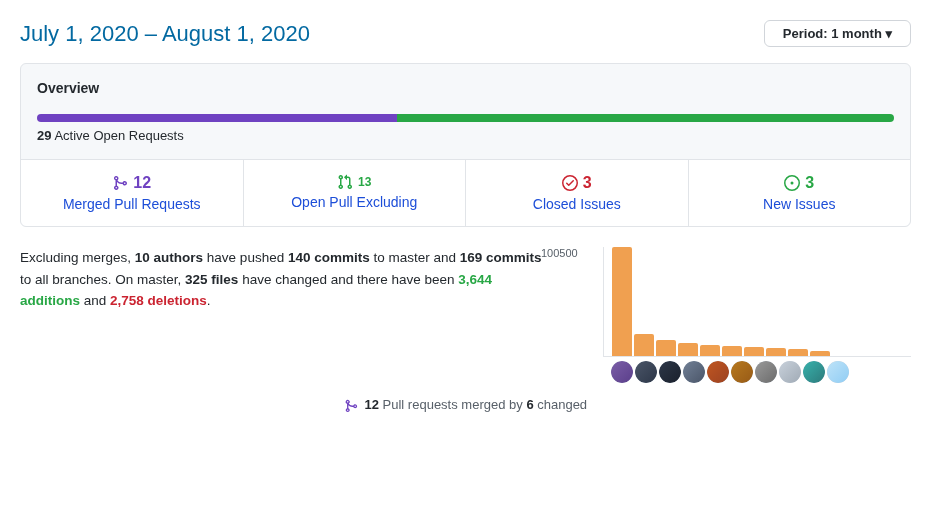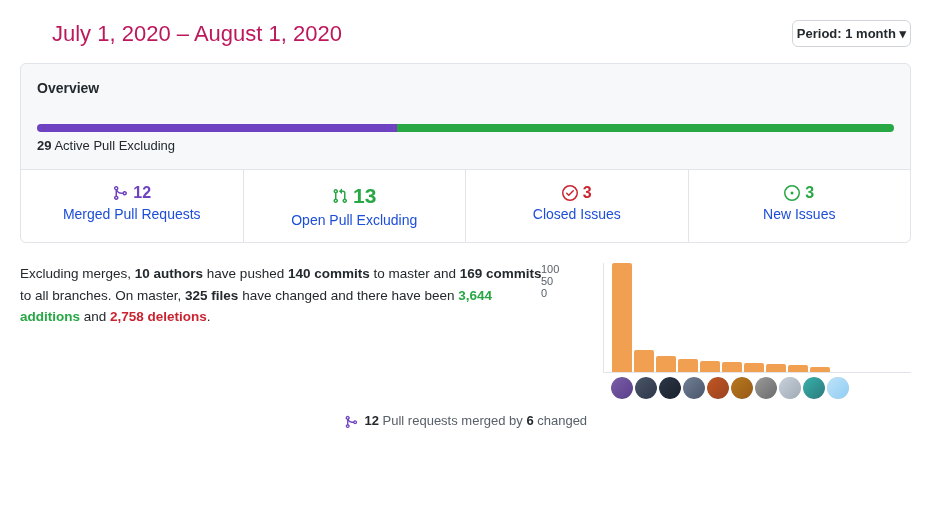--- a/index.html
+++ b/index.html
@@ -16,28 +16,27 @@
     .header-row {
       display: flex;
       justify-content: space-between;
       align-items: center;
       margin-bottom: 16px;
     }
 
     .date-range {
       font-size: 22px;
       font-weight: 400;
-      color: #be185d;
-      margin-left: 32px;
+      color: #0369a1;
     }
 
     .period-selector {
       border: 1px solid #d1d5da;
       border-radius: 6px;
-      padding: 5px 4px;
+      padding: 5px 18px;
       font-size: 13px;
       background: #fff;
       cursor: pointer;
       color: #24292e;
       margin-left: 36px;
     }
 
     .period-selector span {
       font-weight: 600;
     }
@@ -46,21 +45,21 @@
       border: 1px solid #e1e4e8;
       border-radius: 6px;
       padding: 16px;
       margin-bottom: 20px;
       background: #f6f8fa;
     }
 
     .overview-title {
       font-weight: 600;
       font-size: 14px;
-      margin-bottom: 28px;
+      margin-bottom: 18px;
     }
 
     .stats-bars-row {
       display: flex;
       gap: 40px;
       margin-bottom: 16px;
     }
 
     .stat-group {
       flex: 1;
@@ -115,21 +114,21 @@
       justify-content: center;
       gap: 5px;
     }
 
     .count-desc {
       font-size: 14px;
       color: #1d4ed8;
     }
 
     .icon-merged { color: #6f42c1; font-size: 16px; }
-    .icon-open-pr { color: #28a745; font-size: 21px; }
+    .icon-open-pr { color: #28a745; font-size: 12px; }
     .icon-closed-issue { color: #cb2431; font-size: 16px; }
     .icon-new-issue { color: #28a745; font-size: 16px; }
 
     .bottom-section {
       display: flex;
       gap: 16px;
       align-items: flex-start;
     }
 
     .commits-text {
@@ -158,21 +157,21 @@
       padding: 0 4px 0 8px;
       position: relative;
     }
 
     .y-labels {
       position: absolute;
       left: -30px;
       top: 0;
       height: 100%;
       display: flex;
-      flex-direction: column;
+      justify-content: space-between;
       font-size: 11px;
       color: #586069;
     }
 
     .chart-bar {
       background: #f0a050;
       width: 20px;
       border-radius: 2px 2px 0 0;
     }
 
@@ -239,21 +238,21 @@
   <div class="overview-title">Overview</div>
 
   <div class="stats-bars-row">
     <div class="stat-group">
       <div class="bar-container">
         <div class="bar-segment" style="width: 42%; background-color: #6f42c1;"></div>
         <div class="bar-segment" style="width: 58%; background-color: #28a745;"></div>
       </div>
       <div class="stat-label">
         <strong>29</strong>
-        <span> Active Pull Excluding</span>
+        <span> Active Open Requests</span>
       </div>
     </div>
   </div>
 
   <div class="counts-row">
     <div class="count-cell">
       <div class="count-value icon-merged">
         <svg width="16" height="16" viewBox="0 0 16 16" fill="#6f42c1">
           <path fill-rule="evenodd" d="M5 3.254V3.25v.005a.75.75 0 110-.005v.004zm.45 1.9a2.25 2.25 0 10-1.95.218v5.256a2.25 2.25 0 101.5 0V7.123A5.735 5.735 0 009.25 9h1.378a2.251 2.251 0 100-1.5H9.25a4.25 4.25 0 01-3.8-2.346zM12.75 9a.75.75 0 100-1.5.75.75 0 000 1.5zm-8.5 4.5a.75.75 0 100-1.5.75.75 0 000 1.5z"></path>
         </svg>

